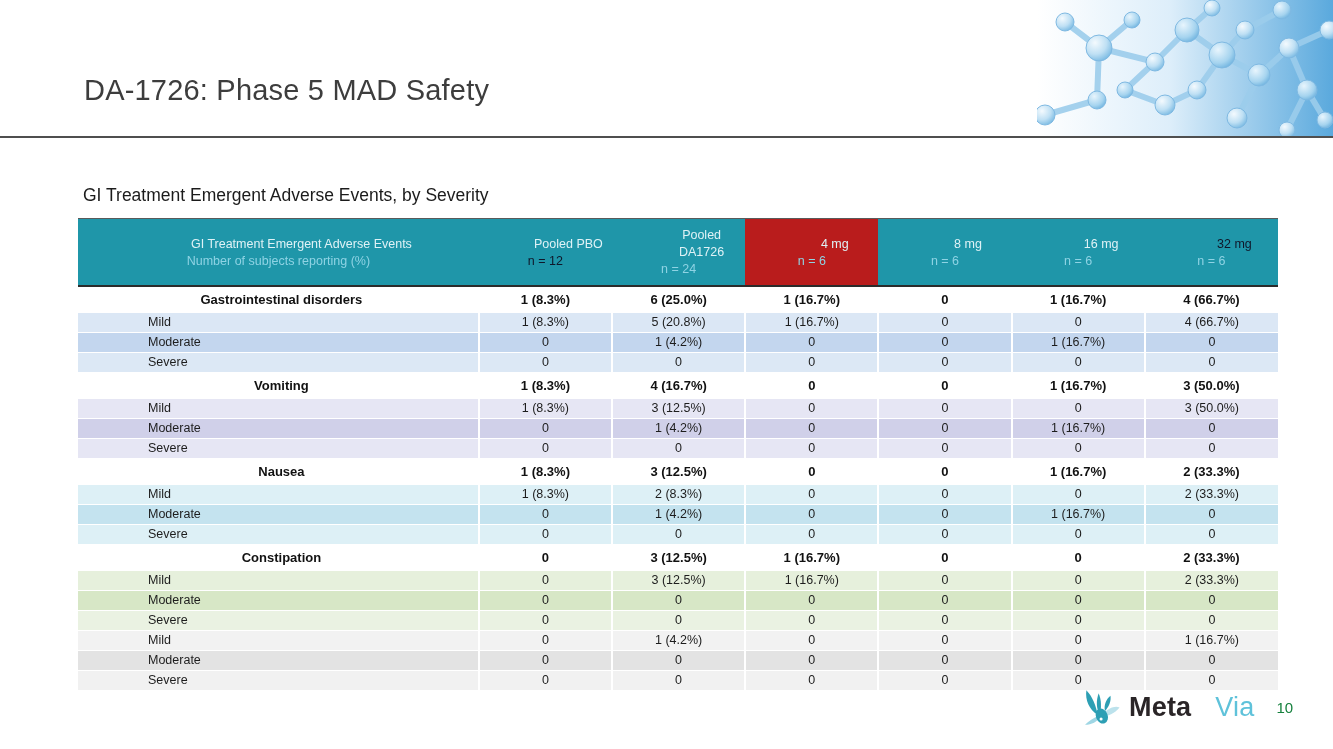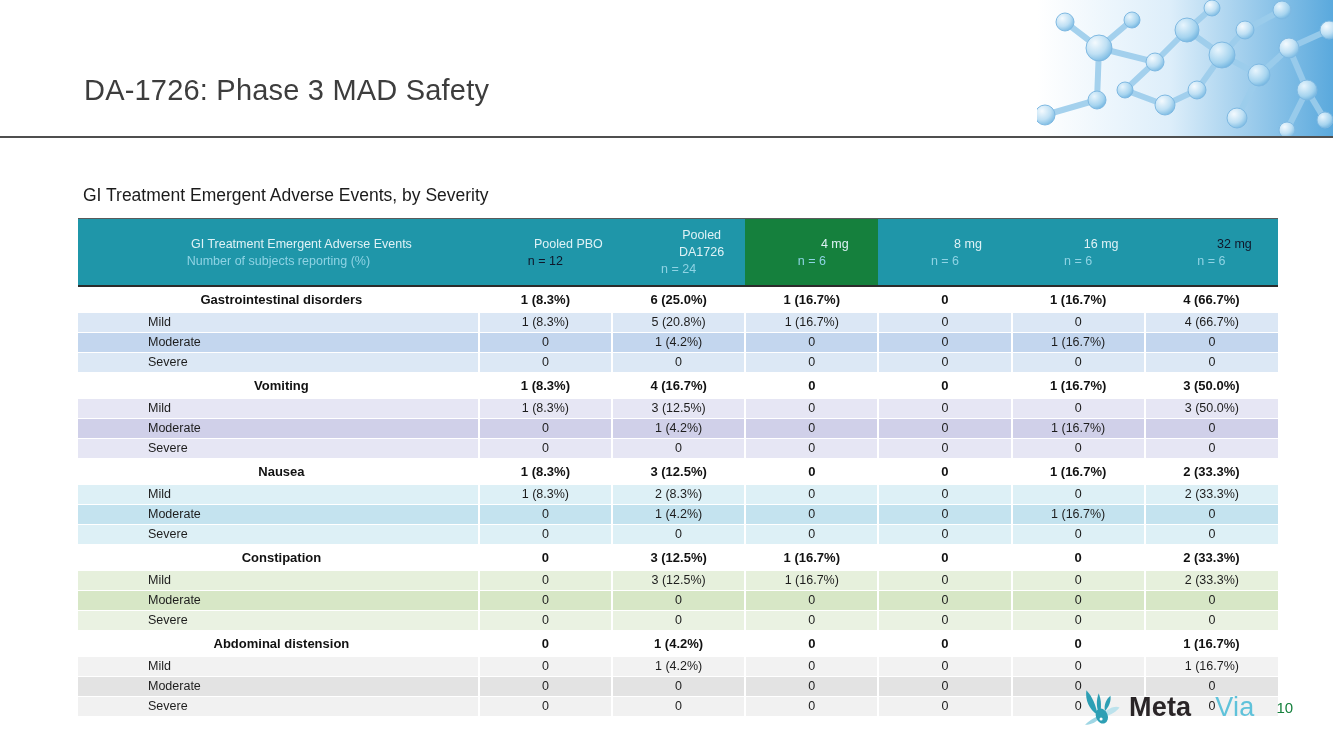--- a/index.html
+++ b/index.html
@@ -112,21 +112,21 @@
           <circle cx="245" cy="10" r="9" fill="url(#ball2)"></circle>
         <circle cx="252" cy="48" r="10" fill="url(#ball)"></circle>
           <circle cx="270" cy="90" r="10" fill="url(#ball2)"></circle>
         <circle cx="292" cy="30" r="9" fill="url(#ball)"></circle>
           <circle cx="288" cy="120" r="8" fill="url(#ball2)"></circle>
         <circle cx="250" cy="130" r="8" fill="url(#ball)"></circle>
       </g>
     </svg>
   </div>
 
-  <div class="slide-title" style="color: rgb(61, 61, 61);">DA-1726: Phase 3 MAD Safety</div>
+  <div class="slide-title" style="color: rgb(61, 61, 61);">DA-1726: Phase 5 MAD Safety</div>
   <div class="title-rule" style="border-top-color: rgb(79, 79, 79);"></div>
 
   <div class="table-caption">GI Treatment Emergent Adverse Events, by Severity</div>
 
   <div class="table-wrap">
     <table id="aetable">
         <colgroup>
           <col style="width:33.4%">
           <col style="width:11.1%">
           <col style="width:11.1%">
@@ -142,21 +142,21 @@
               <div class="h2" style="color:#8FD3E4">Number of subjects reporting (%)</div>
             </th>
             <th style="background:#1F96A9">
               <div class="h1" style="color:#DFF2F6">Pooled PBO</div>
               <div class="h2" style="color:#0f172a">n = 12</div>
             </th>
             <th style="background:#1F96A9">
               <div class="h1" style="color:#DFF2F6">Pooled DA1726</div>
               <div class="h2" style="color:#8FD3E4">n = 24</div>
             </th>
-            <th style="background:#15803d">
+            <th style="background:#b91c1c">
               <div class="h1" style="color:#DFF2F6">4 mg</div>
               <div class="h2" style="color:#8FD3E4">n = 6</div>
             </th>
             <th style="background:#1F96A9">
               <div class="h1" style="color:#DFF2F6">8 mg</div>
               <div class="h2" style="color:#8FD3E4">n = 6</div>
             </th>
             <th style="background:#1F96A9">
               <div class="h1" style="color:#DFF2F6">16 mg</div>
               <div class="h2" style="color:#8FD3E4">n = 6</div>
@@ -304,29 +304,20 @@
             <td>0</td>
           </tr>
           <tr class="sev" style="background:#EAF2E2">
             <td class="lbl">Severe</td>
             <td>0</td>
             <td>0</td>
             <td>0</td>
             <td>0</td>
             <td>0</td>
             <td>0</td>
-          </tr>
-          <tr class="grp">
-            <td class="lbl">Abdominal distension</td>
-            <td>0</td>
-            <td>1 (4.2%)</td>
-            <td>0</td>
-            <td>0</td>
-            <td>0</td>
-            <td>1 (16.7%)</td>
           </tr>
           <tr class="sev" style="background:#F2F2F2">
             <td class="lbl">Mild</td>
             <td>0</td>
             <td>1 (4.2%)</td>
             <td>0</td>
             <td>0</td>
             <td>0</td>
             <td>1 (16.7%)</td>
           </tr>

